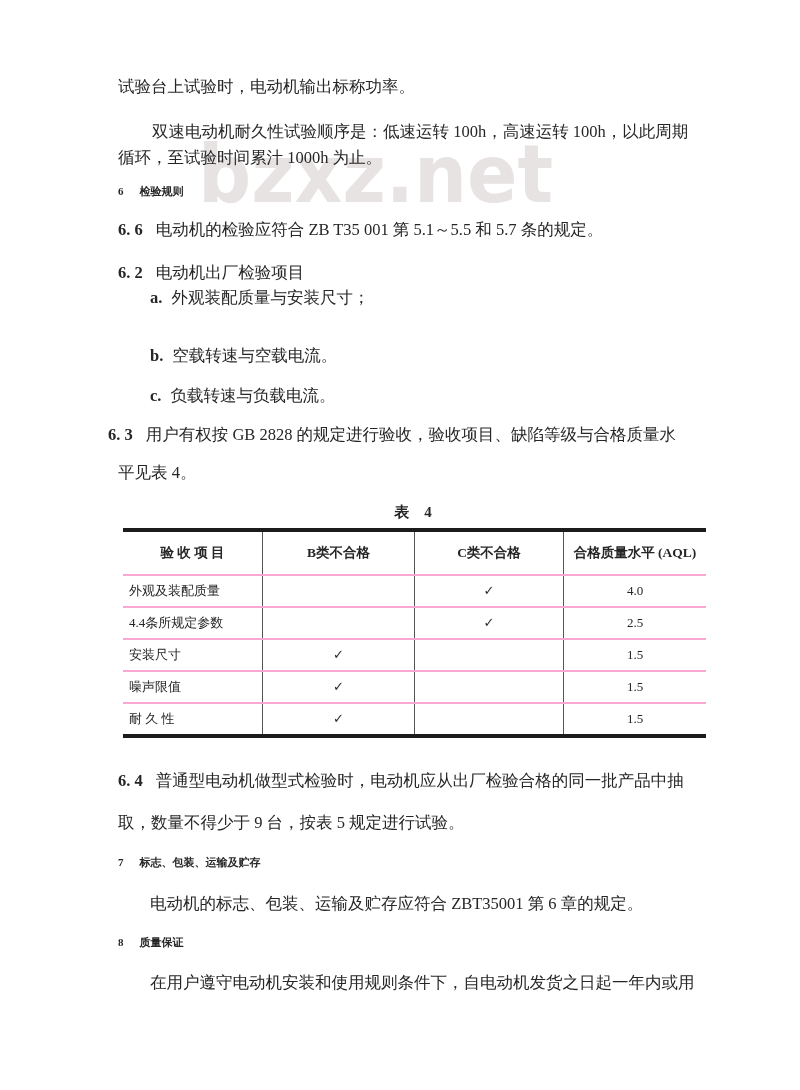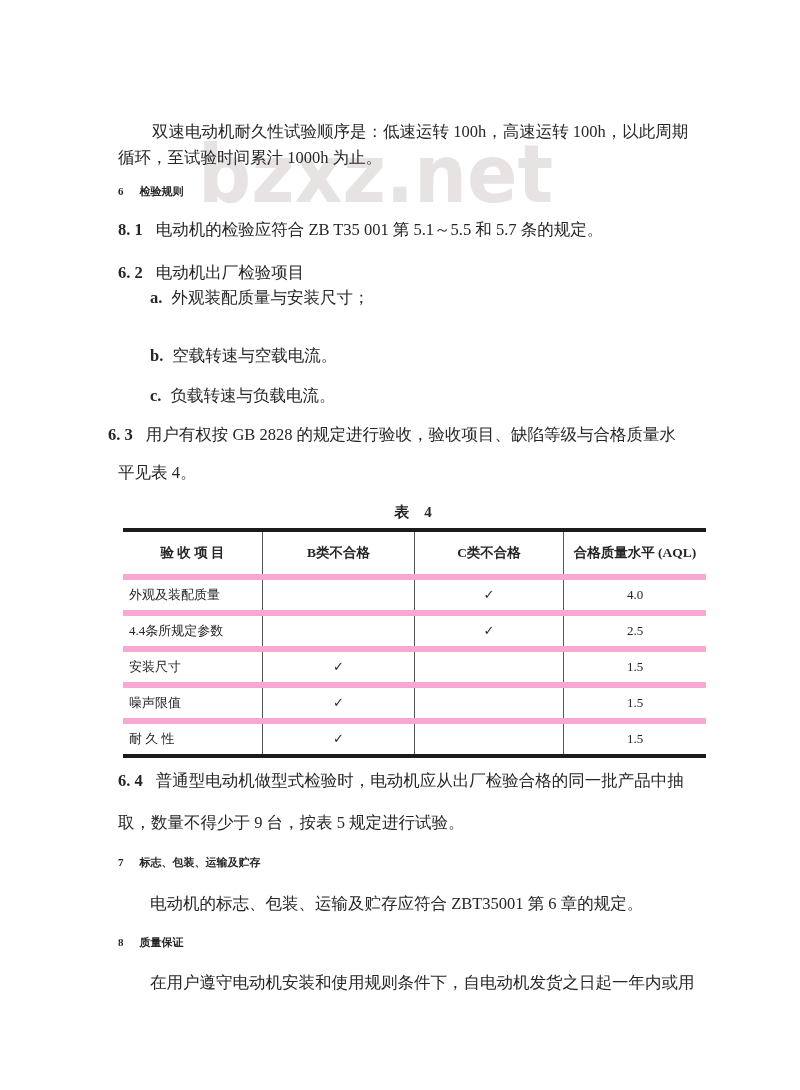--- a/index.html
+++ b/index.html
@@ -41,39 +41,40 @@
         border-collapse:collapse;table-layout:fixed;
         border-top:4px solid #1b1b1b;border-bottom:4px solid #1b1b1b;}
   .t4 th{height:42px;font-size:13.5px;font-weight:bold;vertical-align:middle;}
   .t4 td{height:30px;font-size:13px;vertical-align:middle;}
   .t4 .c1{width:139px;text-align:center;}
   .t4 td.c1{text-align:left;padding-left:6px;}
   .t4 .c2{width:151px;text-align:center;}
   .t4 .c3{width:148px;text-align:center;}
   .t4 .c4{width:142px;text-align:center;border-right:none;}
   .t4 th,.t4 td{border-right:1px solid #555;padding:0;}
-  .t4 tbody td{border-top:6px solid #f9a8d4;}
+  .t4 tbody td{border-top:2px solid #f9a8d4;}
   .ck{font-size:15px;color:#2a2a2a;}
 </style>
 </head>
 <body>
 
 <div class="page">
 
   <div class="wm" style="color: rgb(231, 227, 227);">bzxz.net</div>
 
+  <div class="tline p1">试验台上试验时，电动机输出标称功率。</div>
   <div class="tline p2a">双速电动机耐久性试验顺序是：低速运转 100h，高速运转 100h，以此周期</div>
   <div class="tline p2b">循环，至试验时间累汁 1000h 为止。</div>
 
   <div class="tline h6 h">
     <span class="hnum">6</span><span>检验规则</span>
   </div>
 
   <div class="tline s61">
-    <span class="num">8. 1</span><span>电动机的检验应符合 ZB T35 001 第 5.1～5.5 和 5.7 条的规定。</span>
+    <span class="num">6. 6</span><span>电动机的检验应符合 ZB T35 001 第 5.1～5.5 和 5.7 条的规定。</span>
   </div>
 
   <div class="tline s62">
     <span class="num">6. 2</span><span>电动机出厂检验项目</span>
   </div>
 
   <div class="tline ia">
     <span class="ilabel">a.</span><span>外观装配质量与安装尺寸；</span>
   </div>
   <div class="tline ib">

